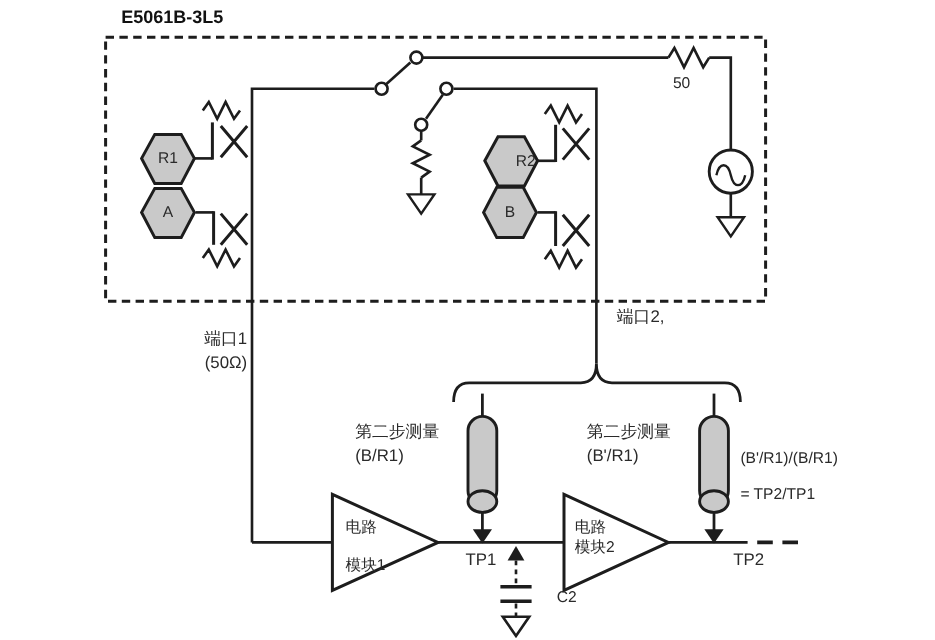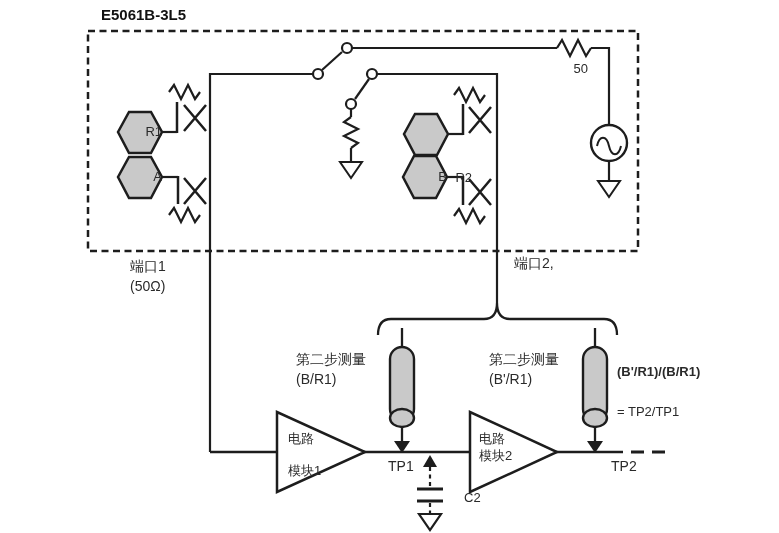--- a/index.html
+++ b/index.html
@@ -4,22 +4,22 @@
 <style>
   html,body{margin:0;padding:0;background:#fff;}
   .stage{
     position:relative;width:779px;height:533px;background:#ffffff;overflow:hidden;
     font-family:"Liberation Sans","DejaVu Sans",sans-serif;color:#222;
   }
   .stage svg{position:absolute;left:0;top:0;}
   .lbl{position:absolute;font-size:14px;line-height:1.15;color:#2a2a2a;white-space:nowrap;}
   .lbl.small{font-size:13px;}
   .lbl.title{font-size:15px;font-weight:bold;color:#111;}
-  .lbl.center{text-align:right;}
-  .lbl.right{text-align:left;}
+  .lbl.center{text-align:center;}
+  .lbl.right{text-align:right;margin-top:16px;}
 </style>
 </head>
 <body>
 
 <div class="stage">
 
   <svg width="779" height="533" viewBox="0 0 779 533">
 
     <g>
       <rect x="88" y="31" width="550" height="220" fill="none" stroke="#1d1d1d" stroke-width="2.5" stroke-dasharray="7 4.5"></rect>
@@ -127,37 +127,37 @@
       <path d="M417,489 H443 M417,501 H443" fill="none" stroke="#1d1d1d" stroke-width="3"></path>
       <path d="M430,503 V514" fill="none" stroke="#1d1d1d" stroke-width="2.2" stroke-dasharray="4 3.5"></path>
       <path d="M419,514 H441 L430,530 Z" fill="#fff" stroke="#1d1d1d" stroke-width="2.2"></path>
     </g>
   </svg>
 
   <div class="lbl title" style="left:88px;top:6px;margin-left:13px;">E5061B-3L5</div>
 
   <div class="lbl small center" style="left:118px;top:125px;width:44px;">R1</div>
   <div class="lbl small center" style="left:118px;top:170px;width:44px;">A</div>
-  <div class="lbl small center" style="left:428px;top:127px;width:44px;margin-top:44px;">R2</div>
+  <div class="lbl small center" style="left:416px;top:127px;width:44px;">R2</div>
   <div class="lbl small center" style="left:403px;top:170px;width:44px;">B</div>
 
   <div class="lbl small center" style="left:548px;top:62px;width:40px;">50</div>
 
   <div class="lbl right" style="left:130px;top:258px;width:76px;">端口1</div>
   <div class="lbl right" style="left:130px;top:278px;width:76px;">(50Ω)</div>
 
   <div class="lbl" style="left:514px;top:255px;">端口2,</div>
 
   <div class="lbl" style="left:296px;top:351px;">第二步测量</div>
   <div class="lbl" style="left:296px;top:371px;">(B/R1)</div>
 
   <div class="lbl" style="left:489px;top:351px;">第二步测量</div>
   <div class="lbl" style="left:489px;top:371px;">(B'/R1)</div>
 
-  <div class="lbl small" style="left:617px;top:365px;font-weight:bold;">(B'/R1)/(B/R1)</div>
+  <div class="lbl small" style="left:617px;top:375px;">(B'/R1)/(B/R1)</div>
   <div class="lbl small" style="left:617px;top:405px;">= TP2/TP1</div>
 
   <div class="lbl small" style="left:288px;top:432px;">电路</div>
   <div class="lbl small" style="left:288px;top:464px;">模块1</div>
 
   <div class="lbl small" style="left:479px;top:432px;">电路</div>
   <div class="lbl small" style="left:479px;top:449px;">模块2</div>
 
   <div class="lbl" style="left:388px;top:458px;">TP1</div>
   <div class="lbl" style="left:579px;top:458px;margin-left:32px;">TP2</div>

